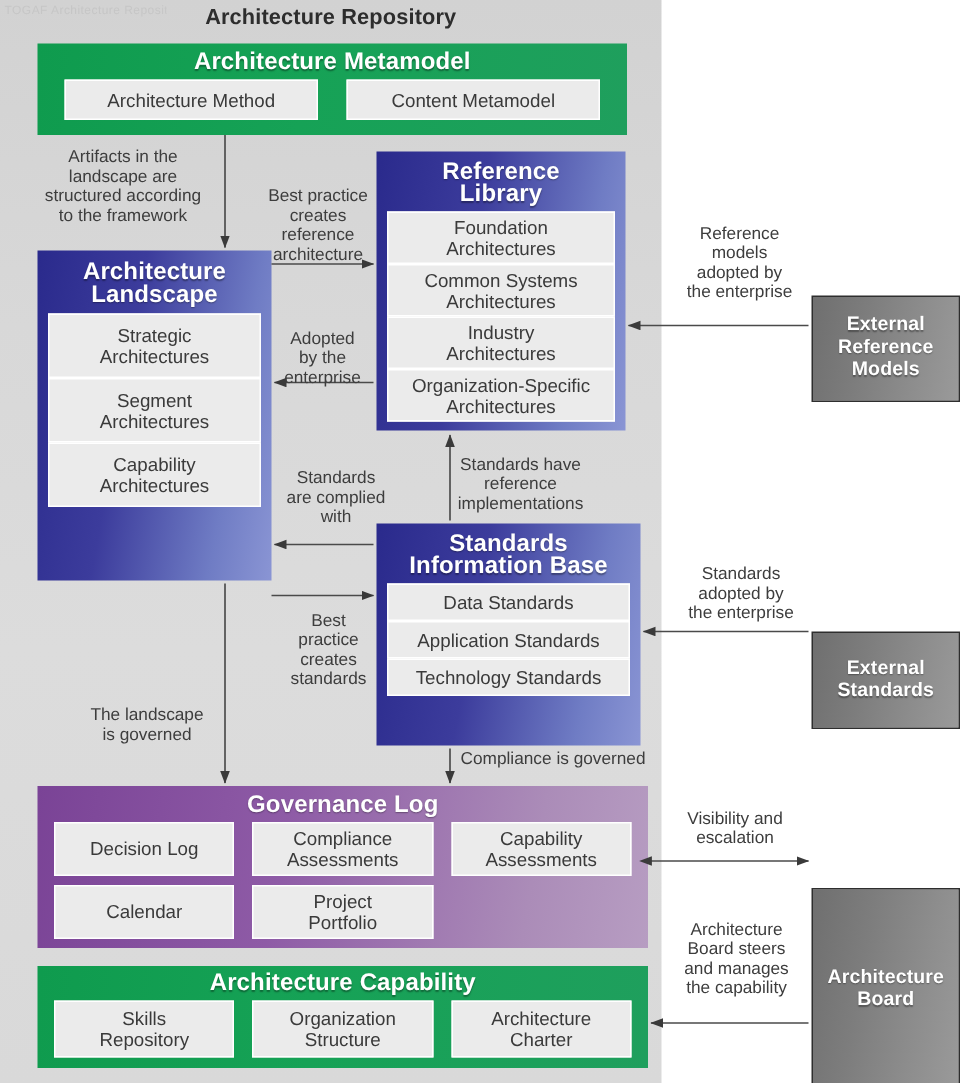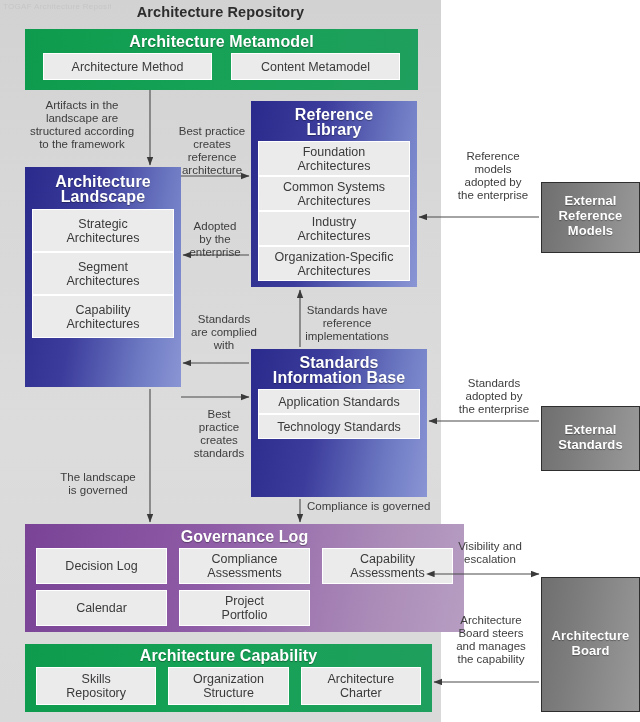--- a/index.html
+++ b/index.html
@@ -26,21 +26,21 @@
       font-size:12.5px;line-height:14px;color:#3a3a3a;}
 
   
   .green{background:linear-gradient(95deg,#0f9b4e 0%,#16a256 45%,#1f9f5d 100%);}
   
   .blue{background:linear-gradient(100deg,#2a2a8c 0%,#3c3c9c 38%,#6f7cc4 78%,#8a95d4 100%);}
   
   .purple{background:linear-gradient(100deg,#7a4396 0%,#8e5ba6 40%,#ab8cb8 80%,#b79dc2 100%);}
   
   .grey{background:linear-gradient(100deg,#6f6f6f 0%,#7d7d7d 35%,#8d8d8d 70%,#9a9a9a 100%);
-      border:1px solid #2e2e2e;}
+      border:1px solid #2e2e2e;margin-top:15px;}
   .grey .ghead{font-size:13px;line-height:15px;}
 
   
   #metamodel{left:25px;top:29px;width:393px;height:61px;}
   #metamodel .ghead{padding-top:5px;}
   #metamodel .row{display:flex;gap:19px;padding:4px 18px 0 18px;}
   #metamodel .cell{height:27px;flex:1;}
 
   #landscape{left:25px;top:167px;width:156px;height:220px;}
   #landscape .ghead{padding-top:7px;}
@@ -50,21 +50,21 @@
   #reflib{left:251px;top:101px;width:166px;height:186px;}
   #reflib .ghead{padding-top:6px;}
   #reflib .stack{margin:4px 7px 0 7px;background:#ffffff;}
   #reflib .cell{height:35px;}
 
   #sib{left:251px;top:349px;width:176px;height:148px;}
   #sib .ghead{padding-top:6px;}
   #sib .stack{margin:4px 7px 0 7px;background:#ffffff;}
   #sib .cell{height:25px;}
 
-  #govlog{left:25px;top:524px;width:439px;height:108px;}
+  #govlog{left:25px;top:524px;width:407px;height:108px;}
   #govlog .ghead{padding-top:5px;}
   #govlog .grid{display:flex;gap:12px;padding:4px 11px 0 11px;}
   #govlog .col{flex:1;display:flex;flex-direction:column;gap:6px;}
   #govlog .cell{height:36px;}
 
   #capability{left:25px;top:644px;width:407px;height:68px;}
   #capability .ghead{padding-top:4px;}
   #capability .row{display:flex;gap:12px;padding:4px 11px 0 11px;}
   #capability .cell{height:38px;flex:1;}
 
@@ -122,20 +122,21 @@
 Architectures</div>
     <div class="cell" style="white-space: pre-line;">Organization-Specific
 Architectures</div>
   </div>
 </div>
 
 <div class="group blue" id="sib">
   <div class="ghead" style="white-space: pre-line;">Standards
 Information Base</div>
   <div class="stack">
+    <div class="cell">Data Standards</div>
     <div class="cell">Application Standards</div>
     <div class="cell">Technology Standards</div>
   </div>
 </div>
 
 <div class="group purple" id="govlog">
   <div class="ghead">Governance Log</div>
   <div class="grid">
     <div class="col">
       <div class="cell">Decision Log</div>

